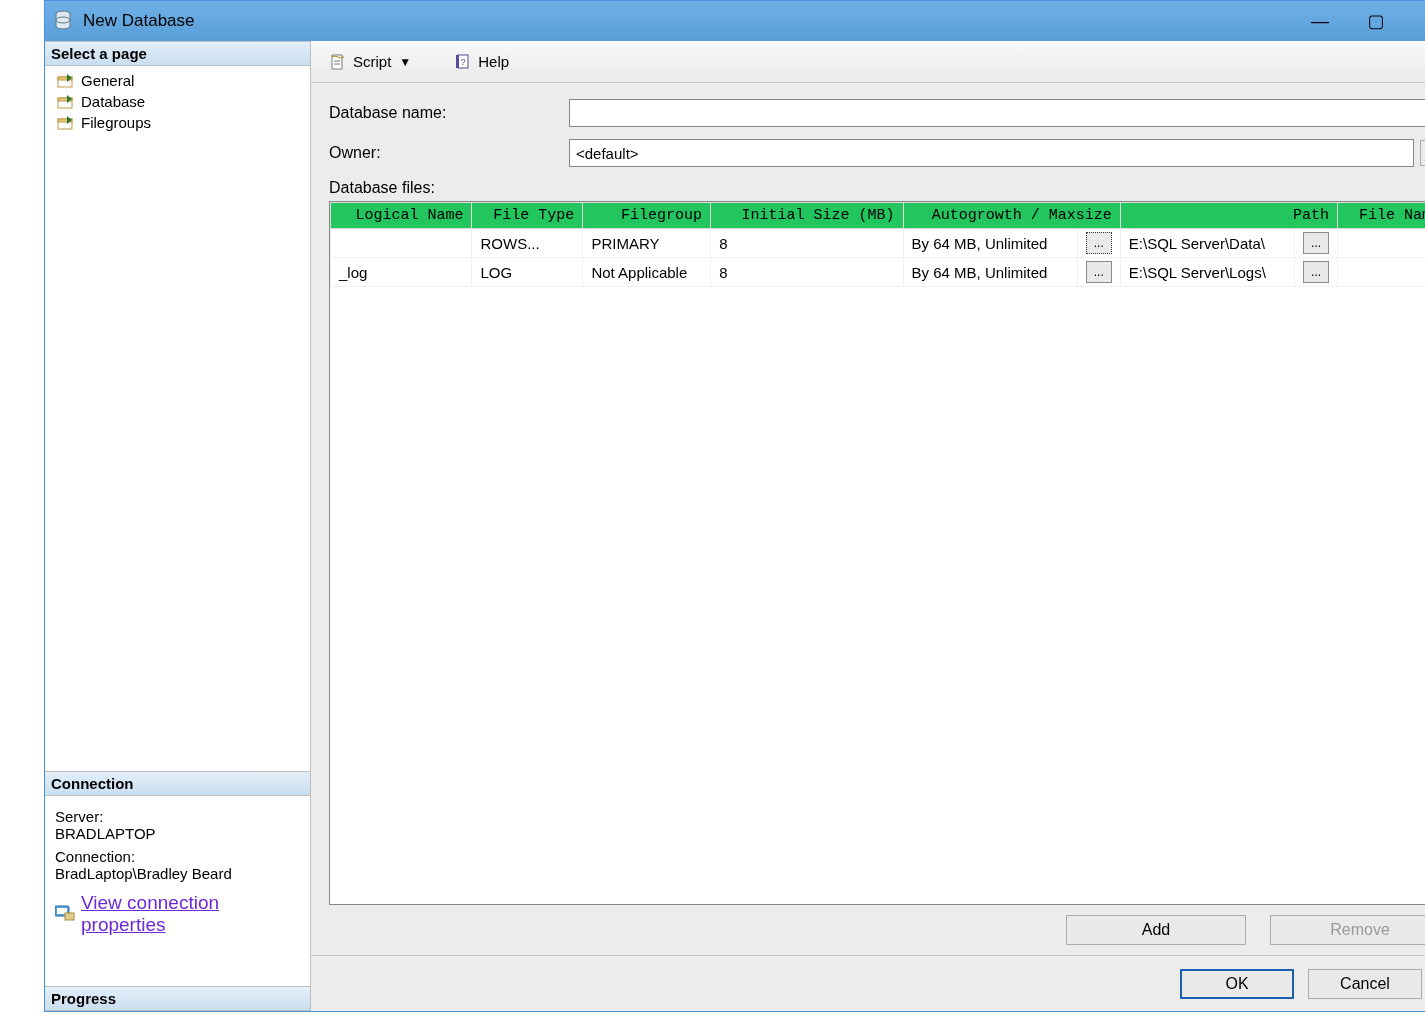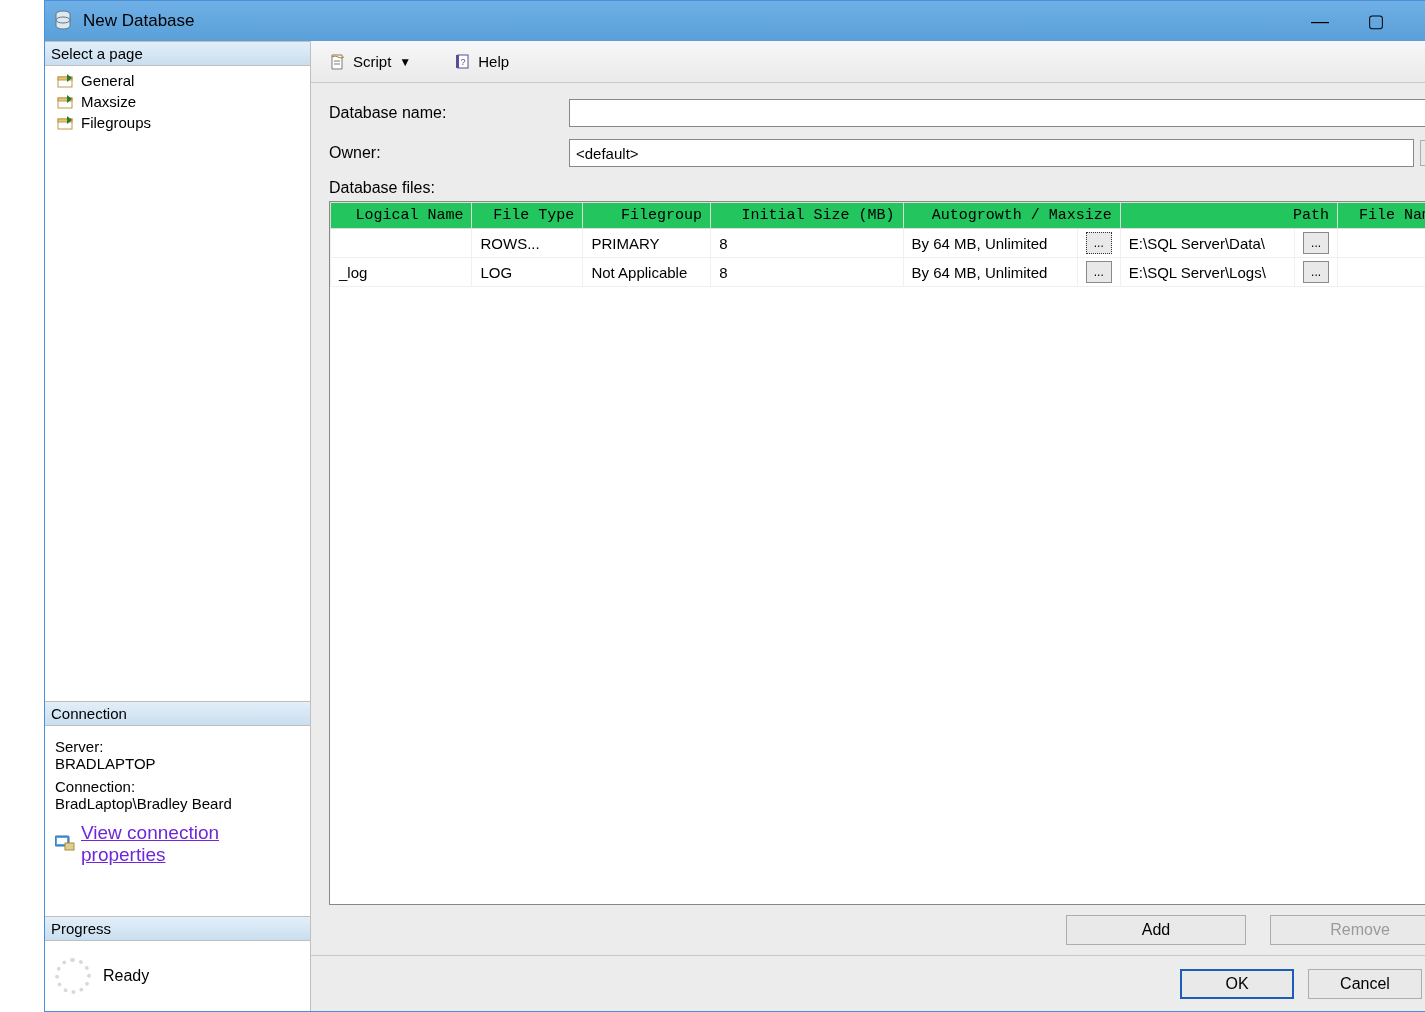--- a/index.html
+++ b/index.html
@@ -56,21 +56,21 @@
   flex-direction: column;
   border-right: 1px solid #bfbfbf;
 }
 .left-section {
   display: flex;
   flex-direction: column;
 }
 .section-header {
   background: linear-gradient(to bottom, #e3eff9, #c9def0);
   padding: 3px 6px;
-  font-weight: normal;
+  font-weight: bold;
   font-size: 15px;
   border-bottom: 1px solid #bfbfbf;
   border-top: 1px solid #bfbfbf;
 }
 .section-body {
   background: #fff;
   padding: 4px 2px;
 }
 .page-list {
   list-style: none;
@@ -306,21 +306,21 @@
               <span>General</span>
             </li>
             <li class="page-item">
               <span class="page-icon">
                 <svg width="18" height="14" viewBox="0 0 18 14">
                     <rect x="1" y="3" width="14" height="10" fill="#fff" stroke="#c0984a"></rect>
                     <rect x="1" y="3" width="14" height="3" fill="#e6c67a" stroke="#c0984a"></rect>
                     <path d="M10 0 l5 4 -5 4 z" fill="#2a7a2a"></path>
                   </svg>
               </span>
-              <span>Maxsize</span>
+              <span>Database</span>
             </li>
             <li class="page-item">
               <span class="page-icon">
                 <svg width="18" height="14" viewBox="0 0 18 14">
                     <rect x="1" y="3" width="14" height="10" fill="#fff" stroke="#c0984a"></rect>
                     <rect x="1" y="3" width="14" height="3" fill="#e6c67a" stroke="#c0984a"></rect>
                     <path d="M10 0 l5 4 -5 4 z" fill="#2a7a2a"></path>
                   </svg>
               </span>
               <span>Filegroups</span>
@@ -346,24 +346,20 @@
                   <rect x="10" y="8" width="9" height="7" fill="#e0cf8a" stroke="#a88e3a"></rect>
                 </svg>
             </span>
             <a href="#">View connection properties</a>
           </div>
         </div>
       </div>
 
       <div class="left-section">
         <div class="section-header">Progress</div>
-        <div class="progress-body">
-          <div class="spinner"></div>
-          <span>Ready</span>
-        </div>
       </div>
 
     </div>
 
     <div class="right-pane">
 
       <div class="toolbar">
         <div class="tool-btn">
           <span class="tool-icon">
             <svg width="18" height="18" viewBox="0 0 18 18">

